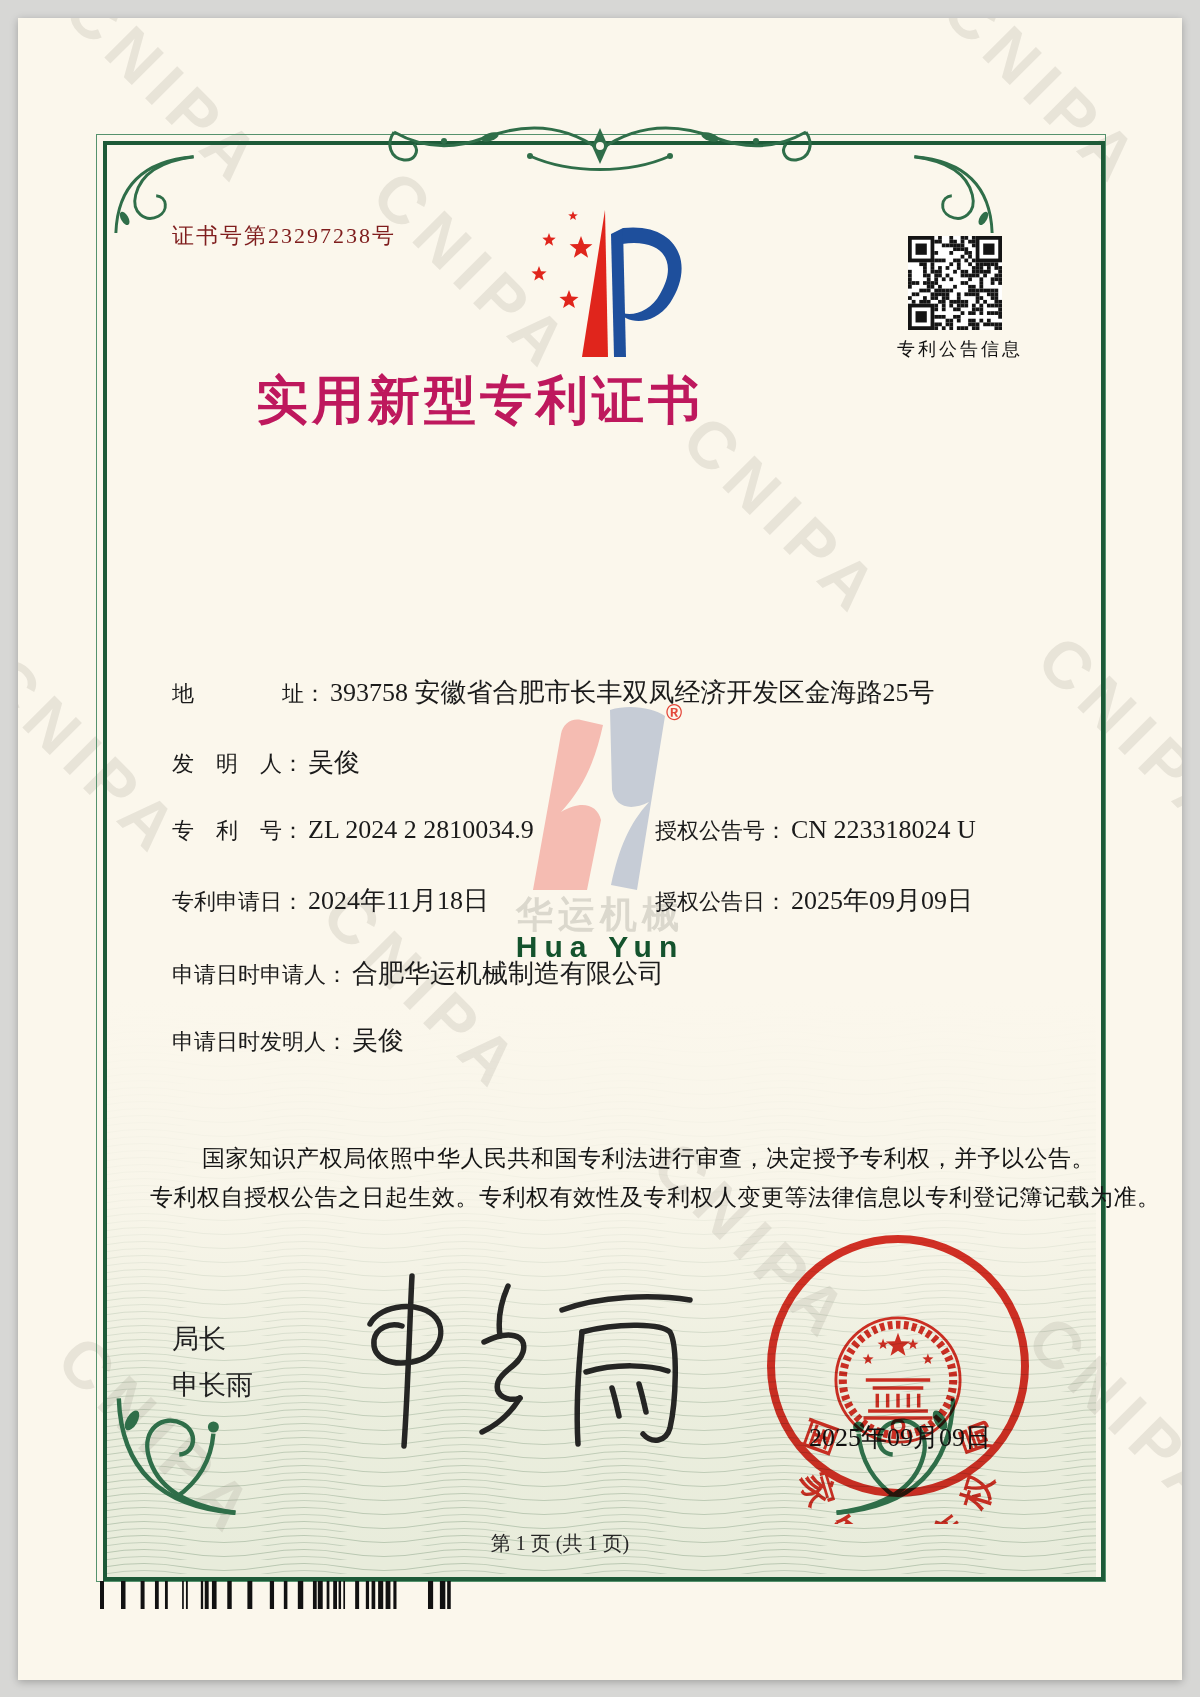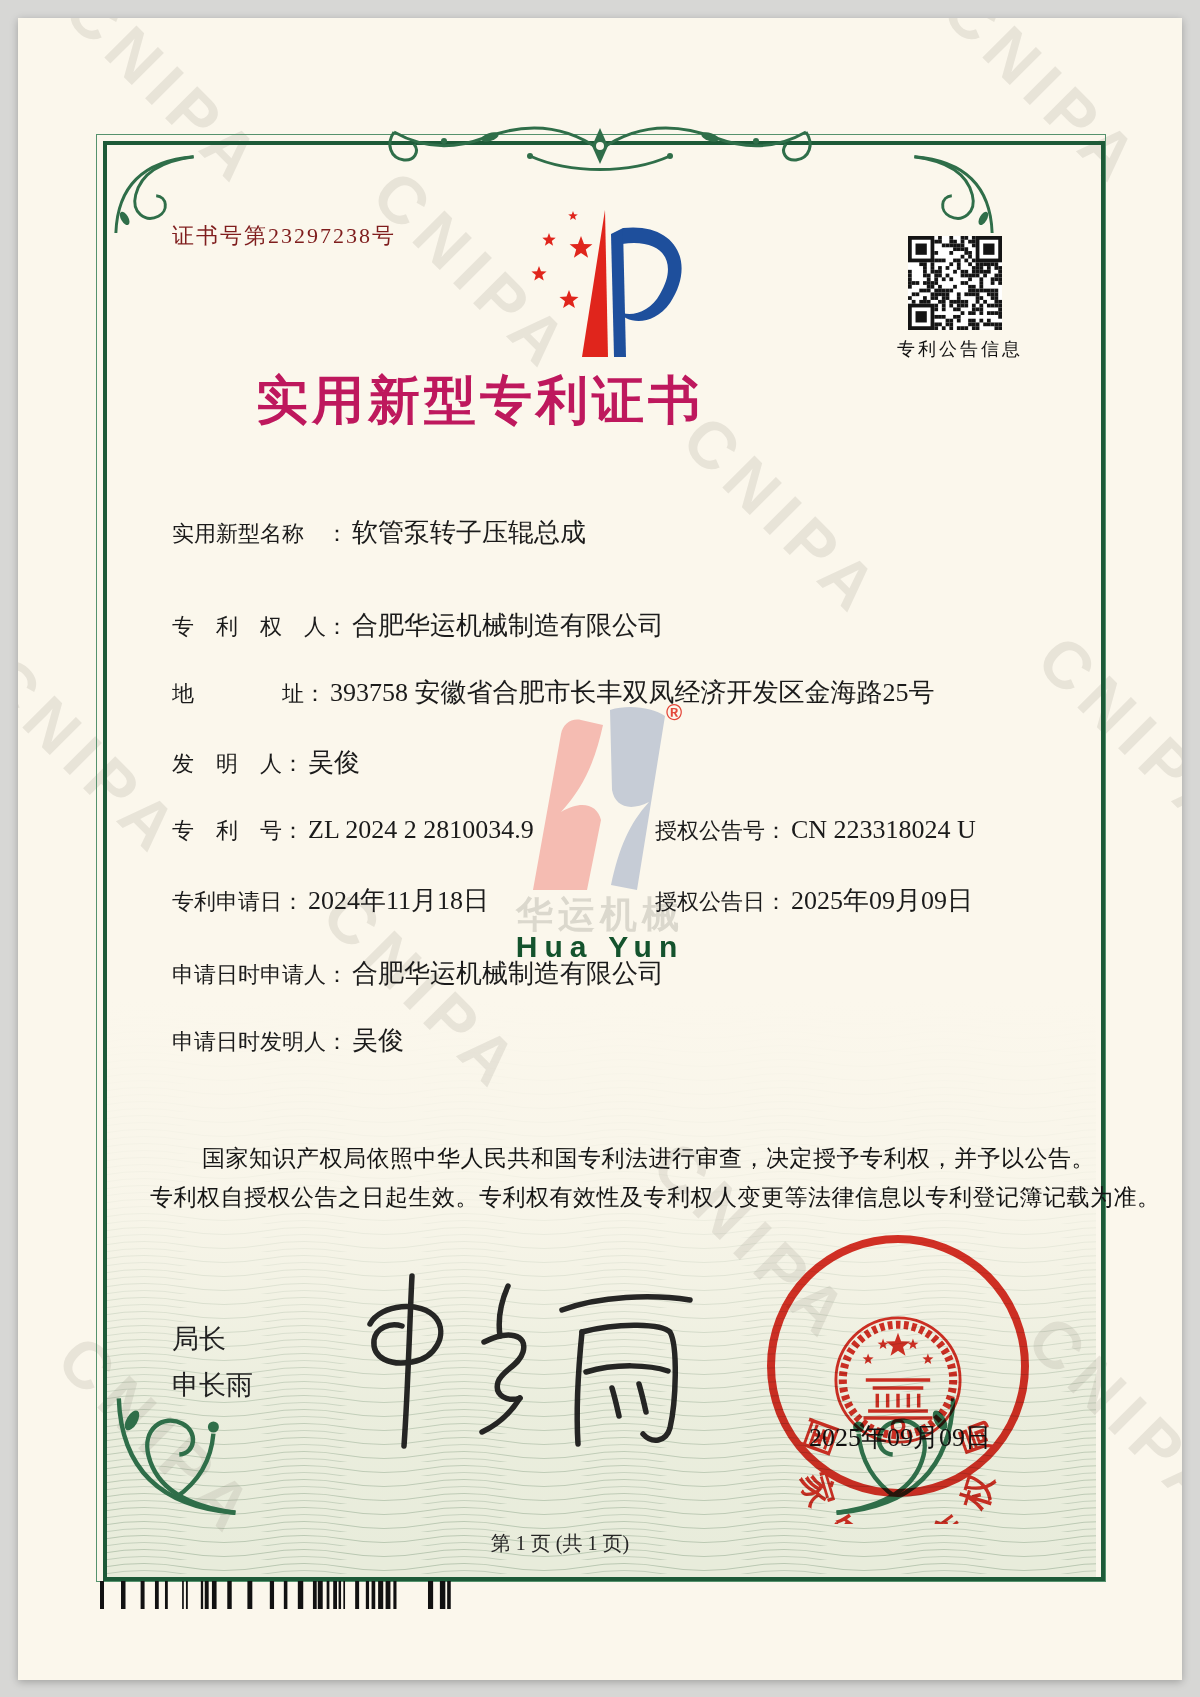--- a/index.html
+++ b/index.html
@@ -440,28 +440,20 @@
   <div class="title">实用新型专利证书</div>
 
   <svg class="hy-mark" width="175" height="200" viewBox="0 0 175 200">
     <path d="M18,190 L46,34 C48,24 56,18 66,20 L88,25 C80,62 68,88 46,112 C66,100 82,104 86,120 L72,190 Z" fill="#f5bcb2"></path>
     <path d="M95,10 C115,4 138,8 150,16 L122,190 L96,185 C104,148 114,124 134,102 C114,112 100,106 97,90 Z" fill="#c6ccd6"></path>
   </svg>
   <div class="hy-reg">®</div>
   <div class="hy-cn">华运机械</div>
   <div class="hy-en">Hua Yun</div>
 
-  <div class="row r1">
-    <span class="lbl">实用新型名称　：</span>
-    <span class="val">软管泵转子压辊总成</span>
-  </div>
-  <div class="row r2">
-    <span class="lbl">专　利　权　人：</span>
-    <span class="val">合肥华运机械制造有限公司</span>
-  </div>
   <div class="row r3">
     <span class="lbl">地　　　　址：</span>
     <span class="val">393758 安徽省合肥市长丰双凤经济开发区金海路25号</span>
   </div>
   <div class="row r4">
     <span class="lbl">发　明　人：</span>
     <span class="val">吴俊</span>
   </div>
   <div class="row r5">
     <span class="lbl">专　利　号：</span>

